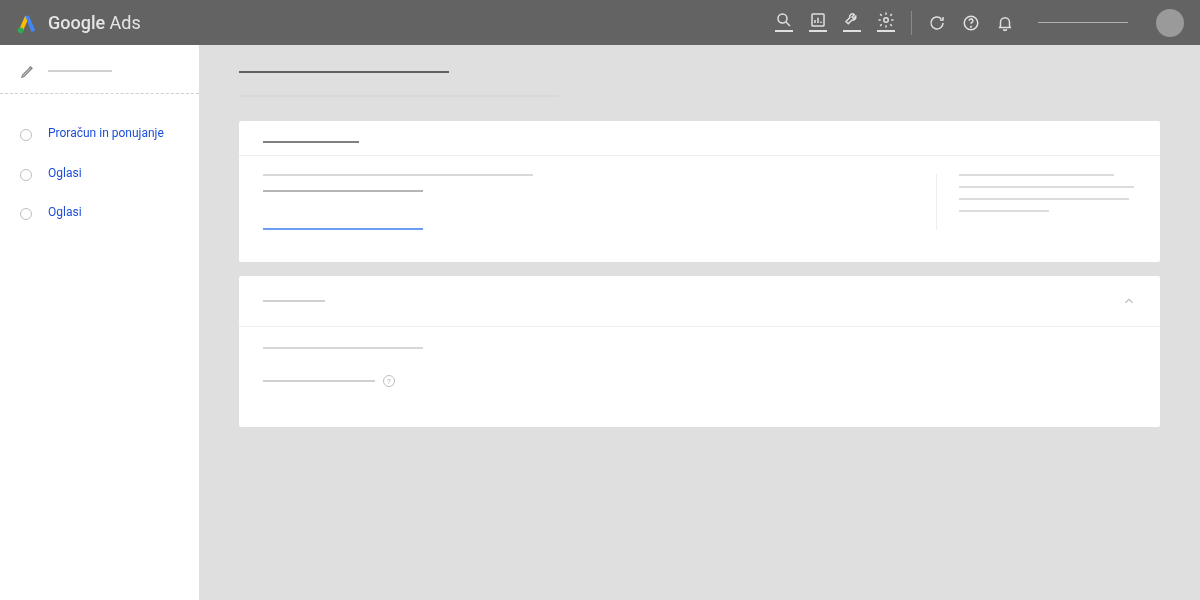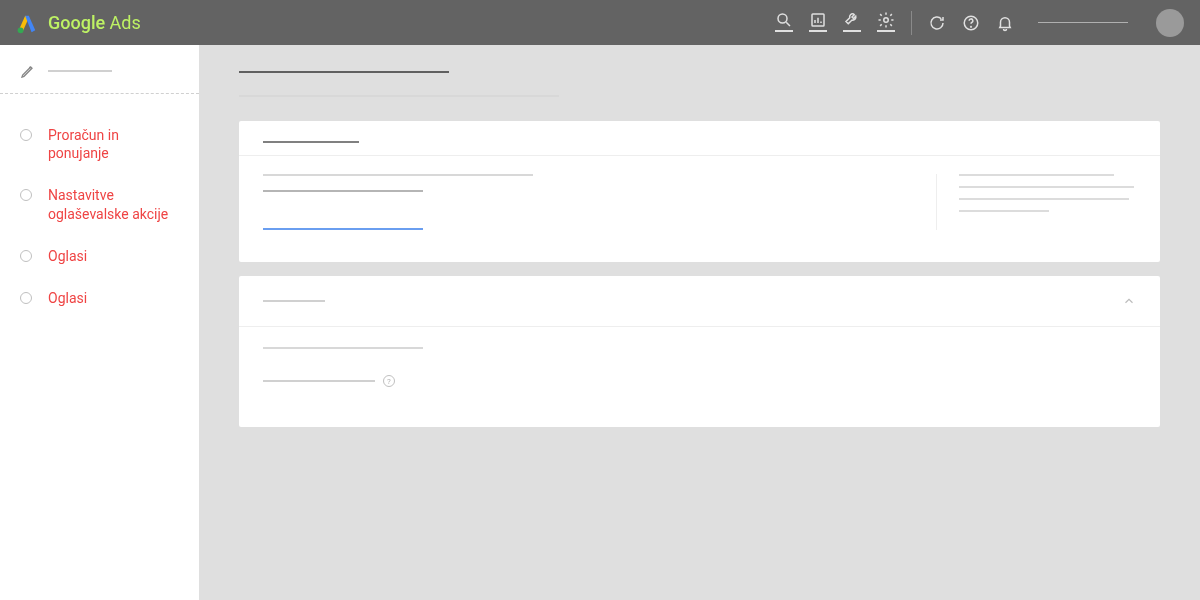--- a/index.html
+++ b/index.html
@@ -2,21 +2,21 @@
 <html><head>
   <meta charset="utf-8">
   <style>
     * { margin: 0; padding: 0; box-sizing: border-box; }
     body { font-family: 'Roboto', Arial, sans-serif; background: #dfdfdf; width: 1200px; height: 600px; overflow: hidden; }
     
     
     .header { height: 45px; background: #636363; display: flex; align-items: center; padding: 0 16px; }
     .logo-wrap { display: flex; align-items: center; gap: 10px; }
     .logo-icon { width: 22px; height: 22px; }
-    .logo-text { color: #bef264; font-size: 18px; font-weight: 400; }
+    .logo-text { color: #e5e5e5; font-size: 18px; font-weight: 400; }
     .logo-text b { font-weight: 500; }
     .header-spacer { flex: 1; }
     .header-tools { display: flex; align-items: center; gap: 16px; }
     .tool-icon { width: 18px; height: 18px; display: flex; align-items: center; justify-content: center; cursor: pointer; }
     .tool-icon svg { stroke: #e0e0e0; }
     .tool-underline { border-bottom: 2px solid #e0e0e0; padding-bottom: 4px; }
     .divider-v { width: 1px; height: 24px; background: #8a8a8a; }
     .account-line { width: 90px; height: 1px; background: #b0b0b0; margin-left: 8px; }
     .avatar { width: 28px; height: 28px; border-radius: 50%; background: #9a9a9a; margin-left: 12px; cursor: pointer; }
     
@@ -24,21 +24,21 @@
     .main { display: flex; height: calc(100% - 45px); }
     
     
     .sidebar { width: 199px; background: #fff; height: 100%; padding-top: 18px; }
     .sidebar-header { display: flex; align-items: center; gap: 12px; padding: 0 20px 14px 20px; }
     .pencil-icon { width: 16px; height: 16px; }
     .sidebar-header-line { flex: 0 0 64px; height: 2px; background: #d0d0d0; }
     .sidebar-dash { border-top: 1px dashed #d0d0d0; margin-bottom: 20px; }
     .nav-item { display: flex; align-items: flex-start; gap: 16px; padding: 12px 20px; cursor: pointer; }
     .nav-circle { width: 12px; height: 12px; border: 1.5px solid #c0c0c0; border-radius: 50%; flex-shrink: 0; margin-top: 3px; }
-    .nav-label { font-size: 14px; color: #ef4444; line-height: 1.3; }
+    .nav-label { font-size: 12px; color: #1d4ed8; line-height: 1.3; }
     
     
     .content { flex: 1; padding: 26px 40px; overflow-y: auto; }
     .page-title-line { width: 210px; height: 2px; background: #606060; margin-bottom: 22px; }
     .page-subtitle-line { width: 320px; height: 2px; background: #d8d8d8; margin-bottom: 24px; }
     
     .card { background: #fff; border-radius: 2px; margin-bottom: 14px; }
     .card-header { padding: 20px 24px 12px 24px; }
     .card-title-line { width: 96px; height: 2px; background: #808080; }
     .card-hr { border: none; border-top: 1px solid #eee; }
@@ -131,24 +131,20 @@
         </svg>
       <div class="sidebar-header-line"></div>
     </div>
     <div class="sidebar-dash"></div>
     <div class="nav-item">
       <div class="nav-circle"></div>
       <div class="nav-label">Proračun in ponujanje</div>
     </div>
     <div class="nav-item">
       <div class="nav-circle"></div>
-      <div class="nav-label">Nastavitve oglaševalske akcije</div>
-    </div>
-    <div class="nav-item">
-      <div class="nav-circle"></div>
       <div class="nav-label">Oglasi</div>
     </div>
     <div class="nav-item">
       <div class="nav-circle"></div>
       <div class="nav-label">Oglasi</div>
     </div>
   </div>
 
   <div class="content">
     <div class="page-title-line"></div>

